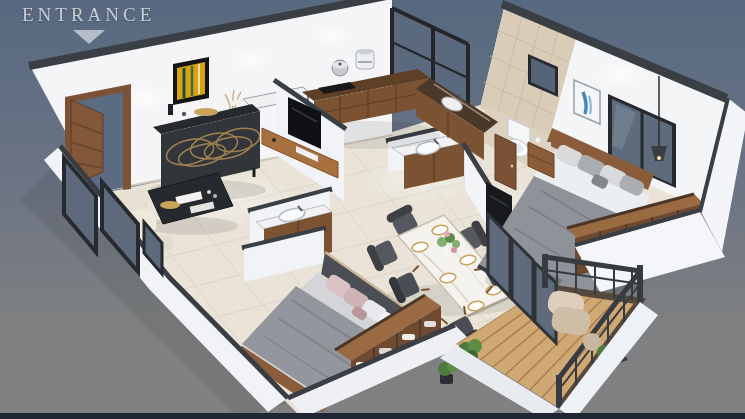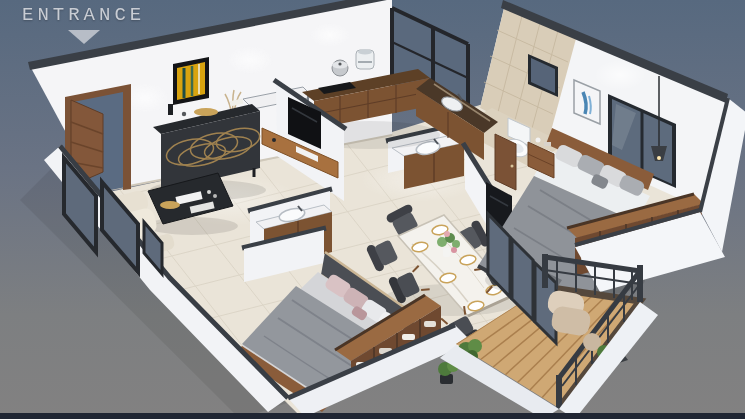--- a/index.html
+++ b/index.html
@@ -5,21 +5,21 @@
   html,body{margin:0;padding:0;background:#3a3f4a;}
   .stage{
     position:relative;width:745px;height:419px;overflow:hidden;
     font-family:"Liberation Sans",sans-serif;
   }
   .stage svg{position:absolute;left:0;top:0;display:block;}
   .entrance{
     position:absolute;left:22px;top:4px;z-index:5;text-align:center;
   }
   .entrance .label{
-    font-family:Liberation Mono, monospace;
+    font-family:Liberation Serif, serif;
     font-size:19px;letter-spacing:4px;color:#c9cdd4;
     text-shadow:0 1px 2px rgba(0,0,0,.25);
   }
   .entrance .arrow{
     width:0;height:0;margin:4px auto 0 auto;
     border-left:16px solid transparent;
     border-right:16px solid transparent;
     border-top:14px solid #b7bdc7;
   }
 </style>

